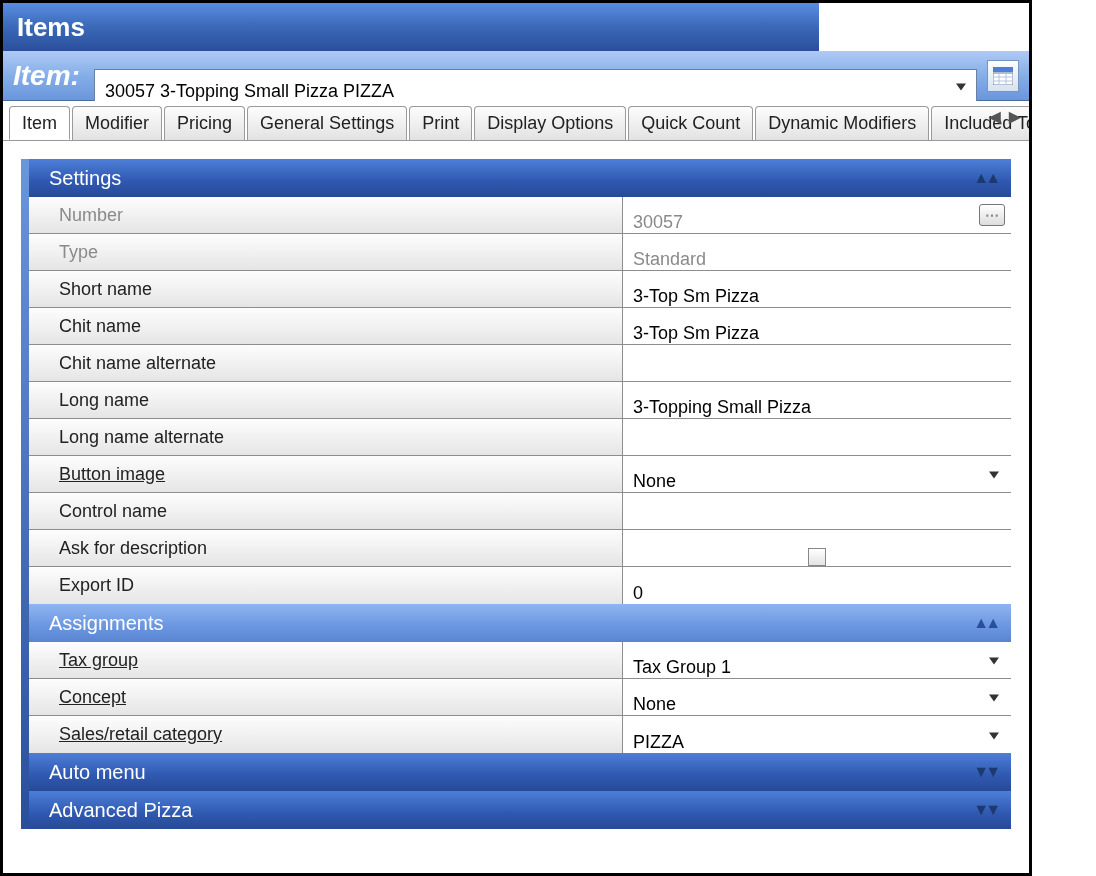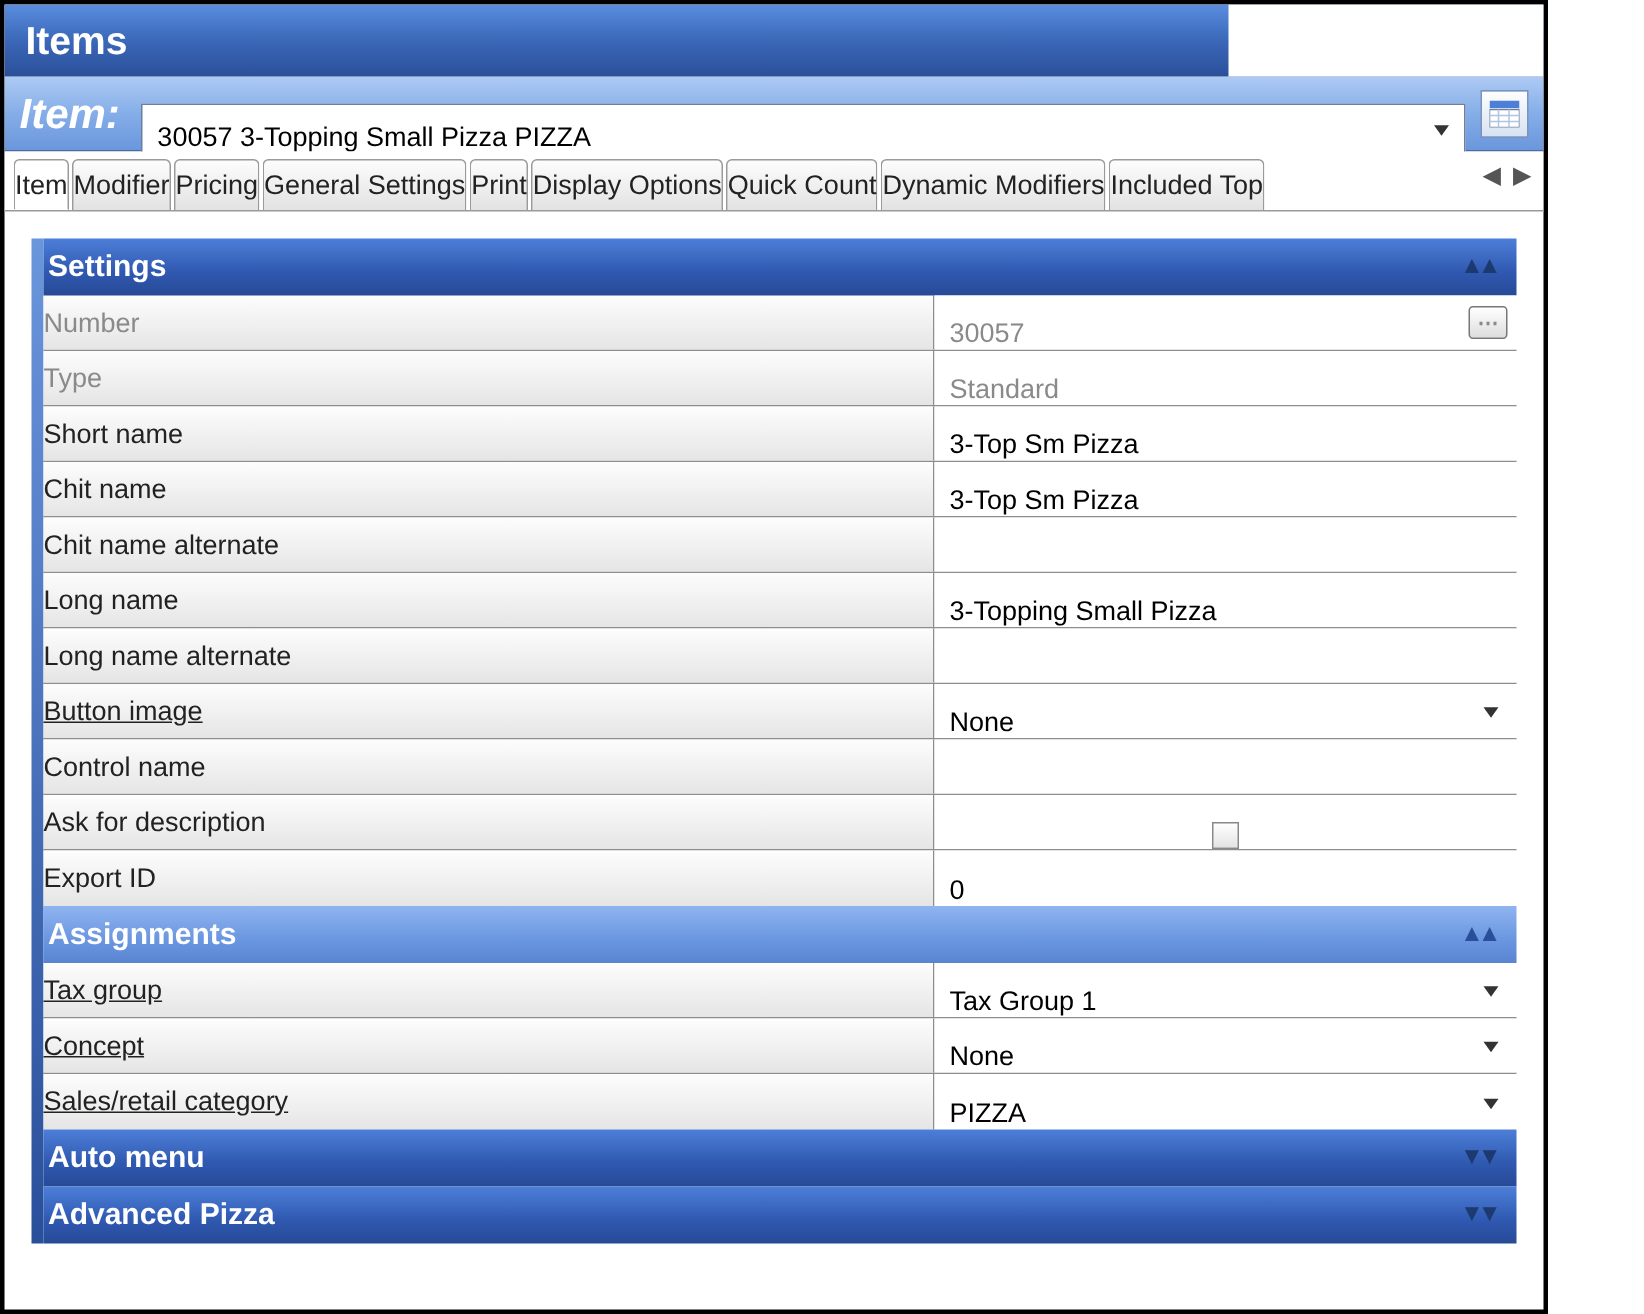--- a/index.html
+++ b/index.html
@@ -79,21 +79,21 @@
     height: 40px;
     background: #fff;
     display: flex;
     align-items: flex-end;
     padding-left: 6px;
     border-bottom: 1px solid #9a9a9a;
     position: relative;
   }
   .tab {
     height: 34px;
-    padding: 0 0;
+    padding: 0 12px;
     display: flex;
     align-items: center;
     font-size: 18px;
     color: #222;
     background: linear-gradient(to bottom,#fdfdfd,#e2e2e2);
     border: 1px solid #9a9a9a;
     border-bottom: none;
     margin-right: 2px;
     border-radius: 4px 4px 0 0;
     cursor: pointer;
@@ -121,25 +121,25 @@
   }
   .panel {
     border-left: 8px solid;
     border-image: linear-gradient(to bottom,#6a96dc,#2a4f9a) 1;
     margin-bottom: 0;
   }
   .section-header {
     height: 38px;
     background: linear-gradient(to bottom,#4d7fd8 0%, #2f58b0 60%, #274a96 100%);
     color: #fff;
-    font-weight: bold;
+    font-weight: normal;
     font-size: 20px;
     display: flex;
     align-items: center;
-    padding-left: 3px;
+    padding-left: 20px;
     position: relative;
     cursor: pointer;
   }
   .section-header.light {
     background: linear-gradient(to bottom,#8fb4f0 0%, #6a96e0 60%, #5a84d0 100%);
   }
   .section-header .chev {
     position: absolute;
     right: 14px; top: 50%;
     transform: translateY(-50%);
@@ -152,20 +152,21 @@
     width: 100%;
   }
   .prop-row {
     display: flex;
     height: 37px;
     border-bottom: 1px solid #8d8d8d;
   }
   .prop-row:last-child { border-bottom: none; }
   .prop-label {
     width: 594px;
+    padding-left: 30px;
     display: flex;
     align-items: center;
     background: linear-gradient(to bottom,#fdfdfd 0%, #e5e5e5 100%);
     border-right: 1px solid #8d8d8d;
     font-size: 18px;
     color: #222;
   }
   .prop-label.disabled { color: #8a8a8a; }
   .prop-label .u { text-decoration: underline; }
   .prop-value {

